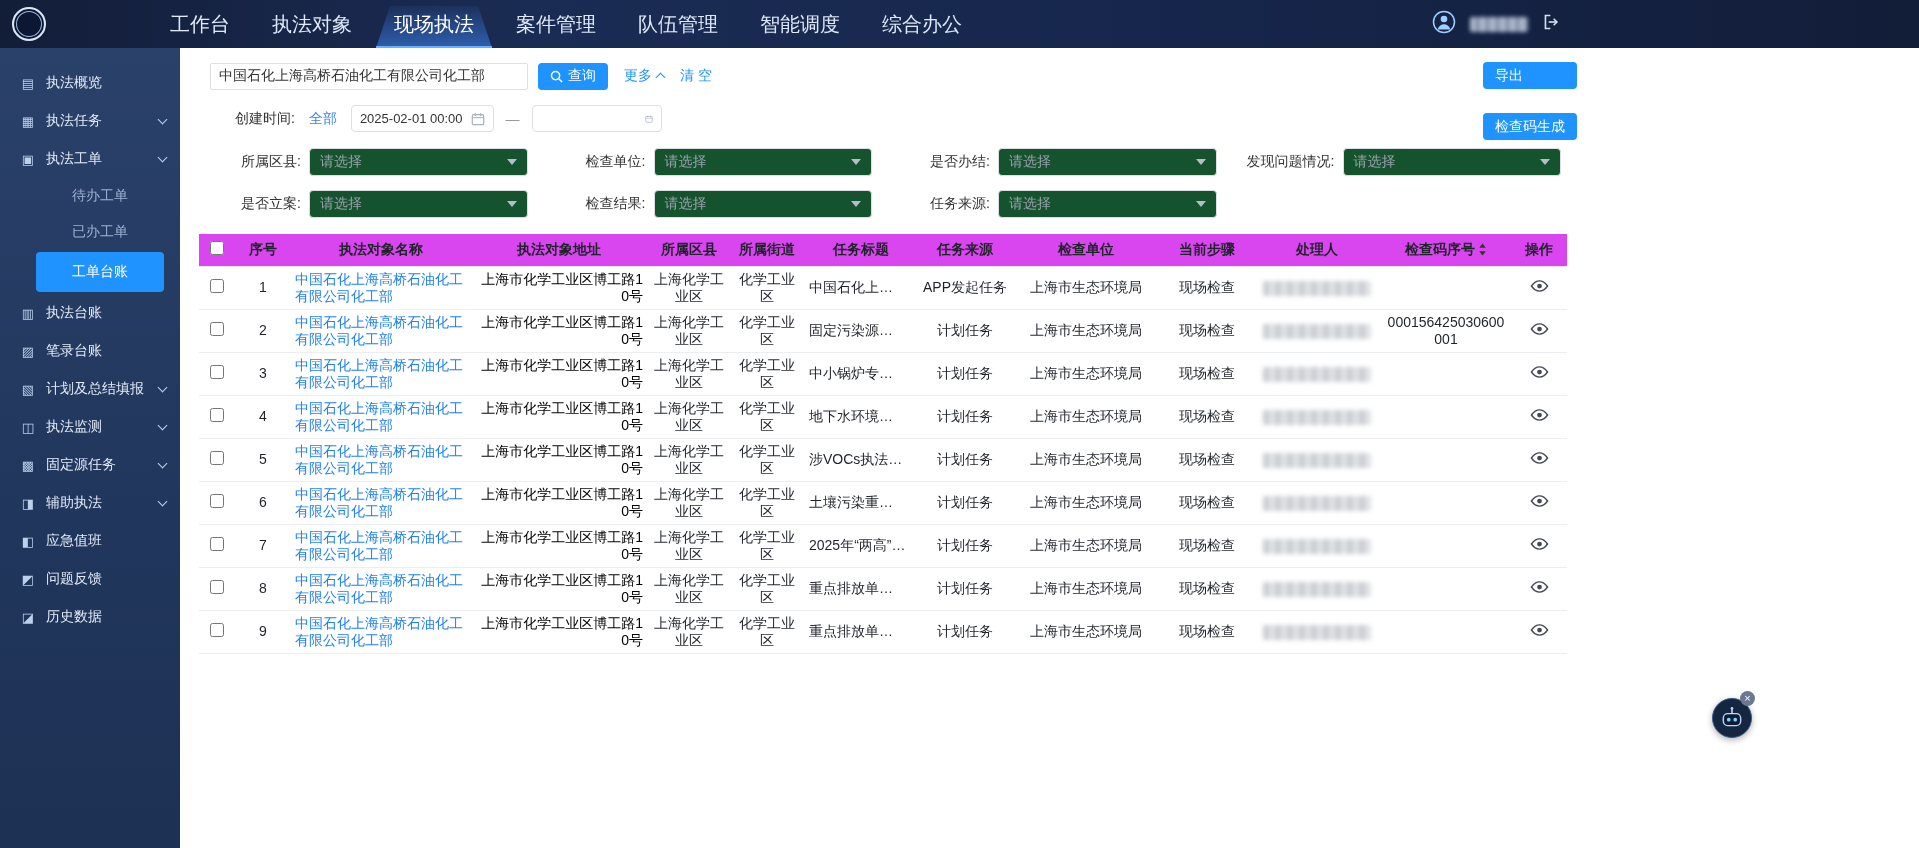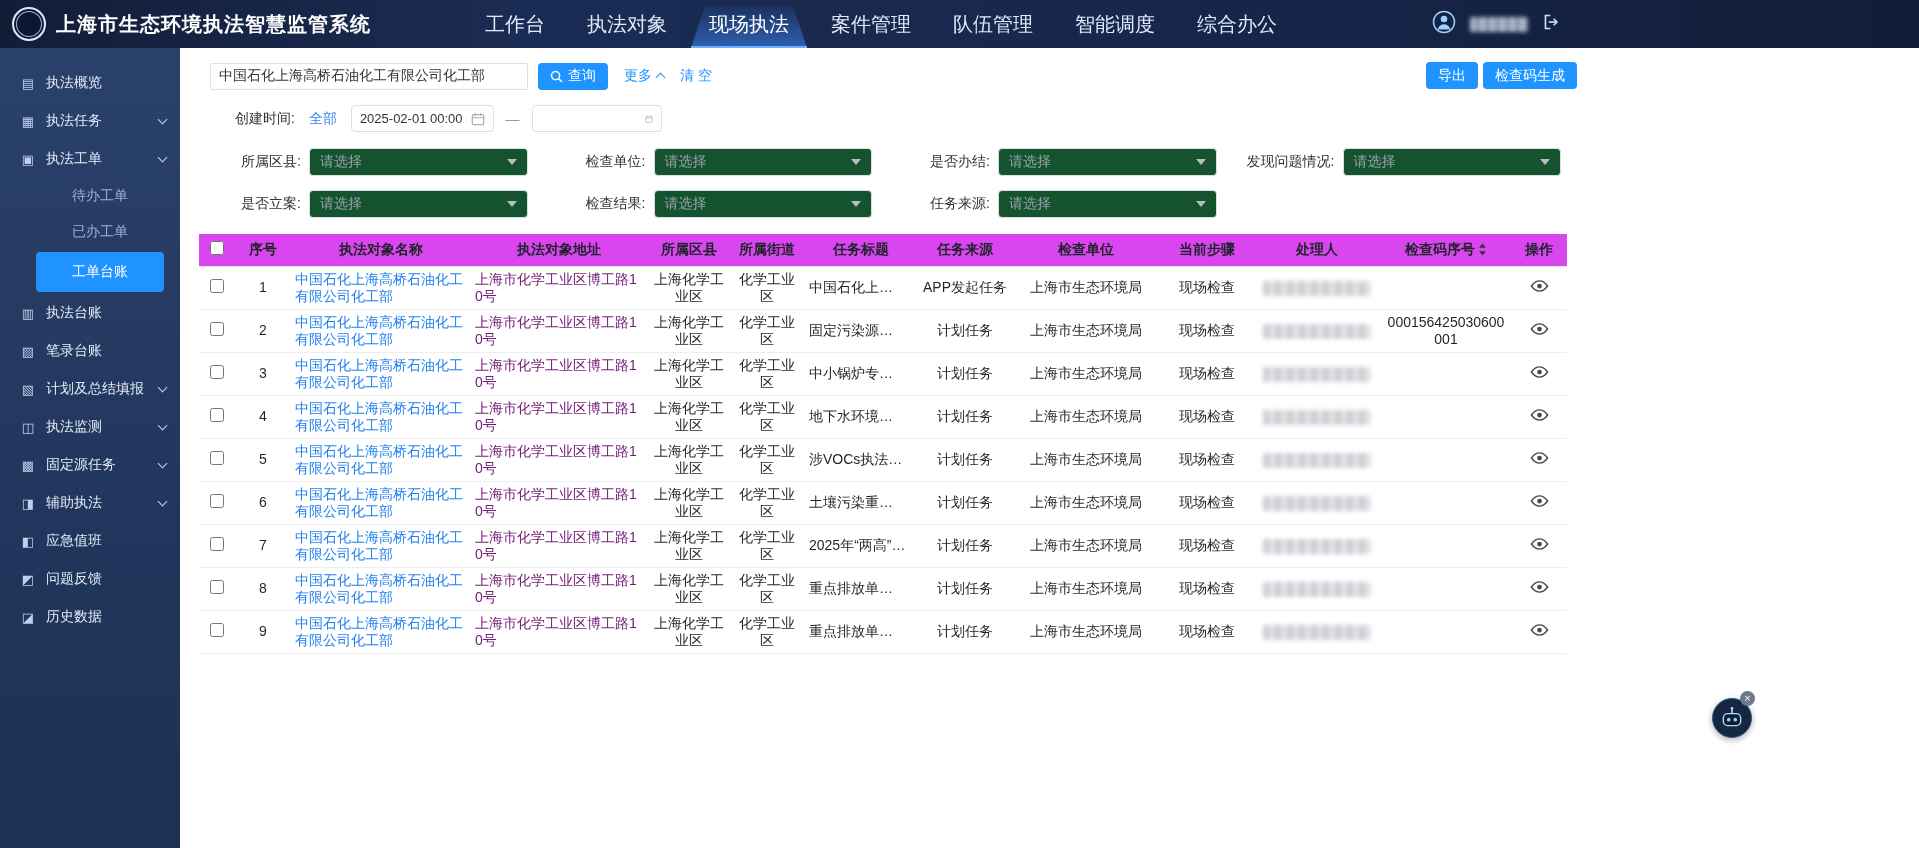--- a/index.html
+++ b/index.html
@@ -48,21 +48,21 @@
   .toolbar-row { position:relative; display:flex; align-items:center; margin-left:17px; height:28px; }
   .search-input { width:318px; height:27px; border:1px solid #dcdfe6; border-radius:2px;
     padding:0 8px; font-size:14px; color:#333; outline:none; font-family:inherit; }
   .btn { height:27px; background:#1f93ff; color:#fff; border:none; border-radius:4px;
     font-size:14px; padding:0 12px; cursor:pointer; display:inline-flex; align-items:center; gap:5px;
     font-family:inherit; }
   .btn-query { margin-left:10px; }
   .link { color:#1f93ff; font-size:14px; margin-left:16px; cursor:pointer; display:inline-flex; align-items:center; gap:5px; }
   .caret-up { width:7px; height:7px; border-left:1.5px solid #1f93ff; border-top:1.5px solid #1f93ff;
     transform:rotate(45deg); margin-top:3px; }
-  .right-btns { position:absolute; right:4px; top:0; display:flex; gap:5px; }
+  .right-btns { position:absolute; right:4px; top:0; display:flex; gap:24px;flex-direction:column; }
 
   .time-row { display:flex; align-items:center; margin:15px 0 0 42px; font-size:14px; color:#333; }
   .time-row .flabel { margin-right:14px; }
   .all-toggle { margin-right:14px; cursor:pointer; color:#3b82f6; }
   .date-box { height:27px; border:1px solid #dcdfe6; border-radius:4px; display:flex;
     align-items:center; padding:0 8px; gap:8px; color:#333; font-size:13px; }
   .date-box .val { min-width:96px; }
   .date-sep { margin:0 12px; color:#999; }
 
   .filter-grid { display:grid; grid-template-columns:repeat(4,1fr); column-gap:26px; row-gap:14px;
@@ -81,42 +81,41 @@
   
   .table-wrap { margin:16px 0 0 6px; }
   table { width:1368px; border-collapse:collapse; table-layout:fixed; font-size:14px; color:#1f2329; }
   thead th { background:#d946ef; height:32px; font-weight:bold; text-align:center;
     border-bottom:1px solid #e4e7ec; padding:0 2px; white-space:nowrap; }
   tbody td { border-bottom:1px solid #eceef2; text-align:center; padding:4px 4px; line-height:17px;
     vertical-align:middle; word-break:break-all; }
   tbody tr { height:37px; }
   td.c-name { text-align:left; }
   td.c-name a { color:#2080f0; text-decoration:none; cursor:pointer; }
-  td.c-addr { text-align:left; color:#701a75; }
+  td.c-addr { text-align:right; color:#000000; }
   td.c-task { text-align:left; padding-left:6px; }
   .redact { display:inline-block; width:108px; height:15px; border-radius:2px; vertical-align:middle;
     background:repeating-linear-gradient(90deg,#cbced3 0 6px,#e0e2e5 6px 12px); filter:blur(2px); }
   .eye { cursor:pointer; display:inline-flex; }
   .sort-ico { display:inline-block; vertical-align:-2px; margin-left:3px; }
   input[type="checkbox"] { width:14px; height:14px; cursor:pointer; }
 
   
   .robot { position:absolute; left:1519px; top:650px; width:40px; height:40px; border-radius:50%;
     background:#152641; border:1px solid #3b5a8c; display:flex; align-items:center; justify-content:center;
     box-shadow:0 2px 6px rgba(0,0,0,.3); cursor:pointer; z-index:6; }
   .robot-close { position:absolute; right:-4px; top:-8px; width:15px; height:15px; border-radius:50%;
     background:#6b7890; color:#fff; font-size:11px; line-height:15px; text-align:center; cursor:pointer; }
 </style>
 </head>
 <body>
 
 <header class="topbar">
   <div class="topbar-inner">
     <div class="logo"></div>
-    <div class="app-title">上海市生态环境执法智慧监管系统</div>
     <nav class="top-nav">
         <div class="nav-item">
           <span>工作台</span>
         </div>
         <div class="nav-item">
           <span>执法对象</span>
         </div>
         <div class="nav-item active">
           <span>现场执法</span>
         </div>

